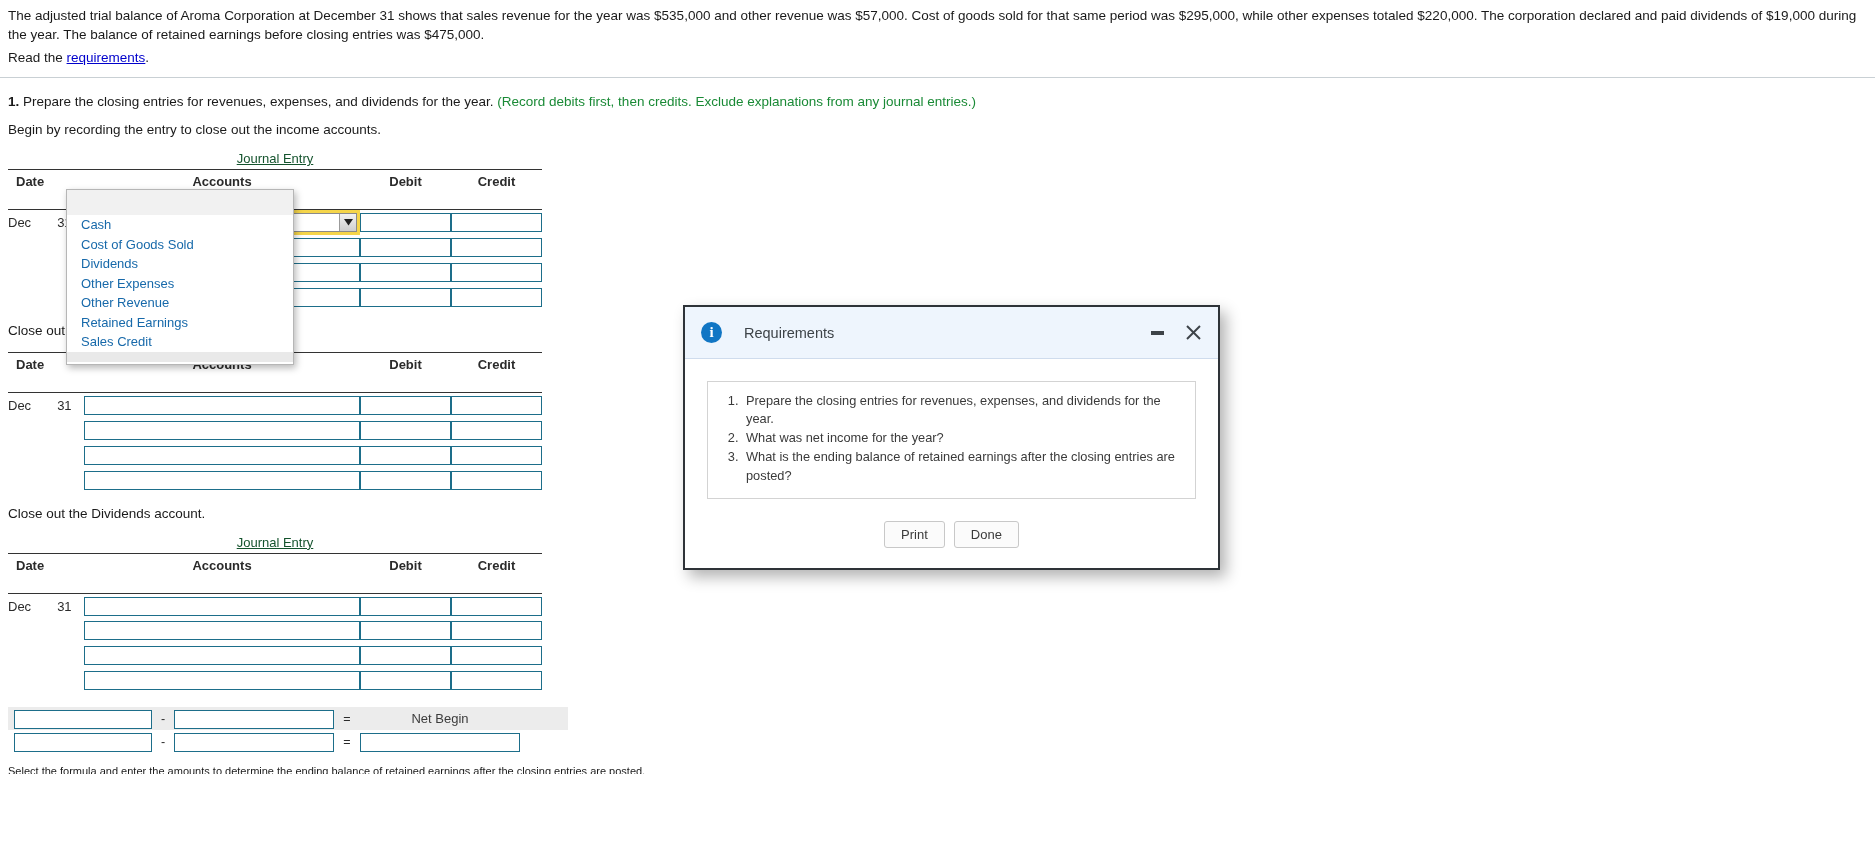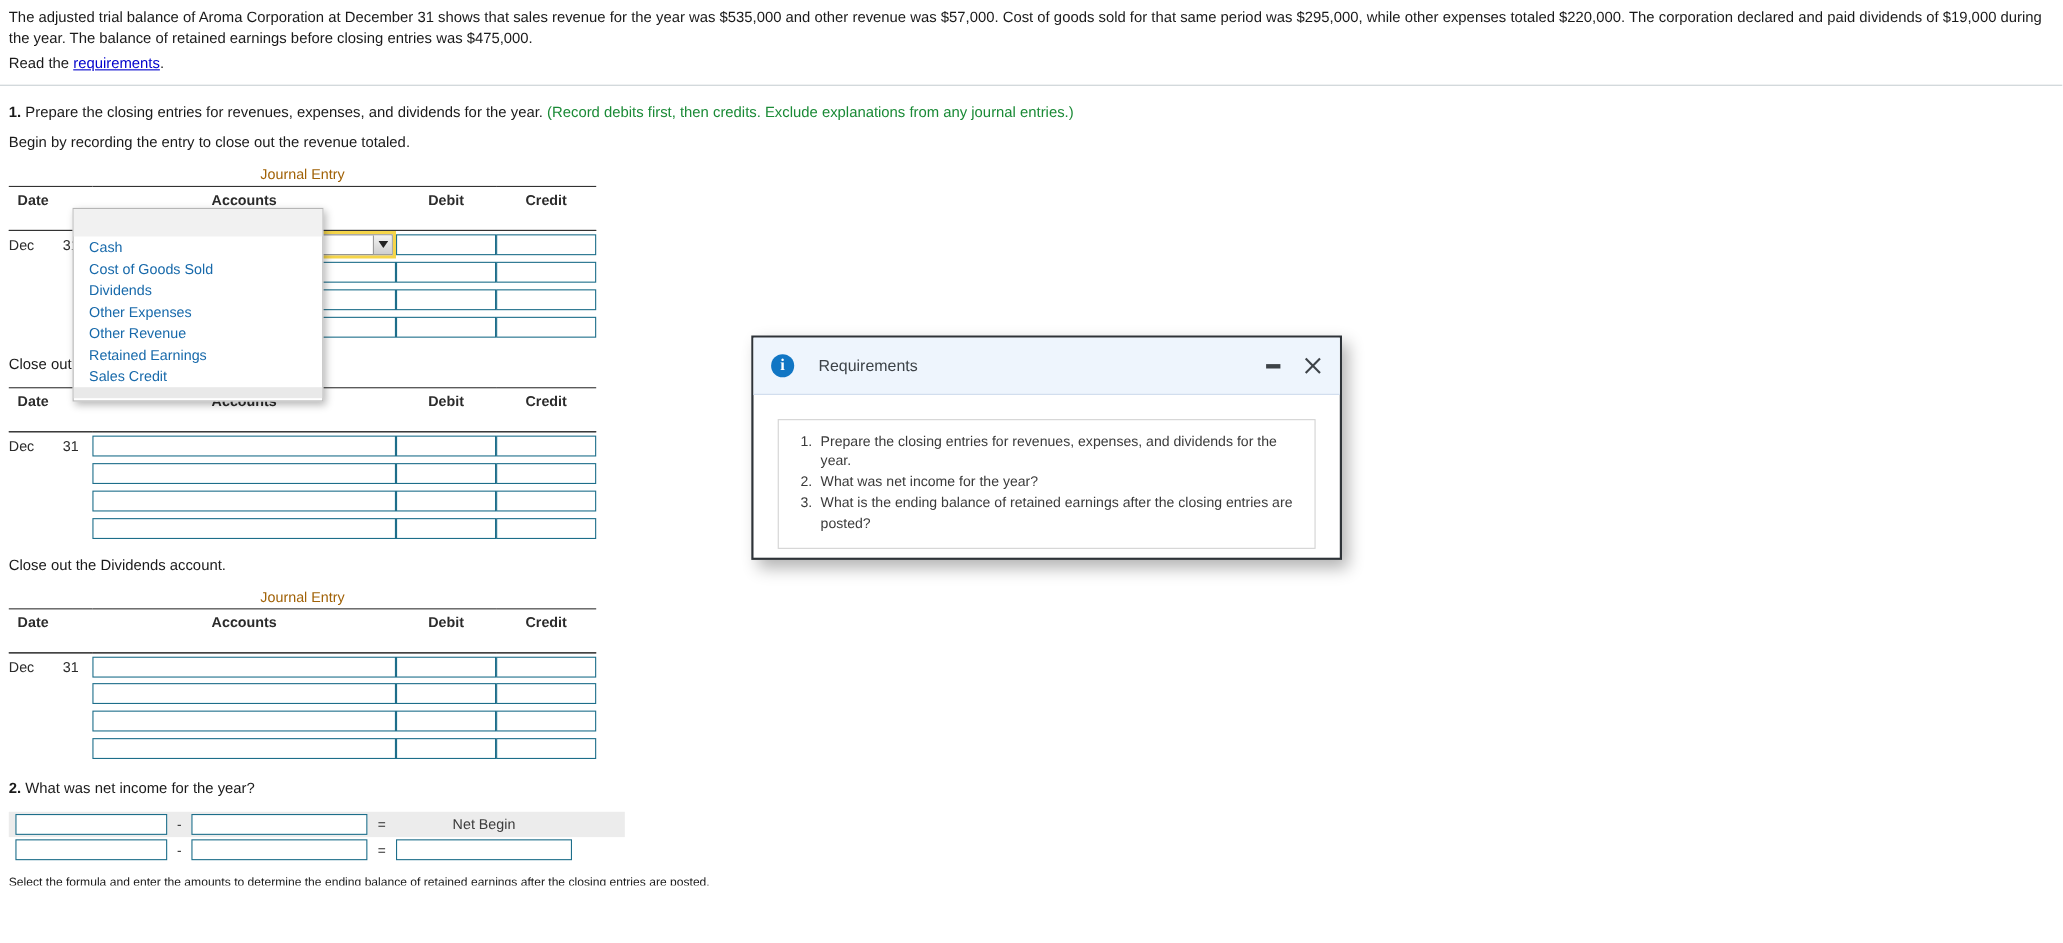--- a/index.html
+++ b/index.html
@@ -47,23 +47,24 @@
     font-size: 13.5px;
     color: #1a1a1a;
     margin-top: 13px;
   }
 
   
   .je-wrap { margin-top: 14px; position: relative; width: 534px; }
   .je-title {
     text-align: center;
     font-size: 13px;
-    color: #a16207;
+    color: #14532d;
     padding-bottom: 3px;
     width: 534px;
+    text-decoration: underline;
   }
   .je-table {
     border-collapse: collapse;
     width: 534px;
     table-layout: fixed;
   }
   .je-table thead th {
     font-size: 13px;
     color: #2b2b2b;
     font-weight: bold;
@@ -270,21 +271,21 @@
 <div class="hrule"></div>
 
 <div class="q-block">
 
   <div class="q-line">
     <span class="q-num">1.</span>
     <span>Prepare the closing entries for revenues, expenses, and dividends for the year.</span>
     <span class="q-hint">(Record debits first, then credits. Exclude explanations from any journal entries.)</span>
   </div>
 
-  <div class="sub-line">Begin by recording the entry to close out the revenue totaled.</div>
+  <div class="sub-line">Begin by recording the entry to close out the income accounts.</div>
 
   <div class="je-wrap">
     <div class="je-title">Journal Entry</div>
     <table class="je-table">
       <thead>
         <tr>
           <th class="c-date">Date</th>
           <th class="c-acct">Accounts</th>
           <th class="c-debit">Debit</th>
           <th class="c-credit">Credit</th>
@@ -482,24 +483,20 @@
               <input class="fld" style="">
             </td>
           <td class="td-num">
               <input class="fld" style="">
             </td>
         </tr>
       </tbody>
     </table>
   </div>
 
-  <div class="q-line">
-    <span class="q-num">2.</span>
-    <span>What was net income for the year?</span>
-  </div>
 
 
   <div class="formula">
     <div class="band">
       <div class="pad-l"><input class="fbox f1" style=""></div>
       <div class="op">-</div>
       <div><input class="fbox f2" style=""></div>
       <div class="op-eq">=</div>
       <div class="lbl-ni">Net Begin</div>
     </div>
@@ -548,13 +545,17 @@
   </div>
   <div class="modal-body">
     <div class="req-box">
       <ol>
         <li>Prepare the closing entries for revenues, expenses, and dividends for the year.</li>
         <li>What was net income for the year?</li>
         <li>What is the ending balance of retained earnings after the closing entries are posted?</li>
       </ol>
     </div>
   </div>
+  <div class="modal-foot">
+    <button class="btn">Print</button>
+    <button class="btn">Done</button>
+  </div>
 </div>
 
 </body></html>

